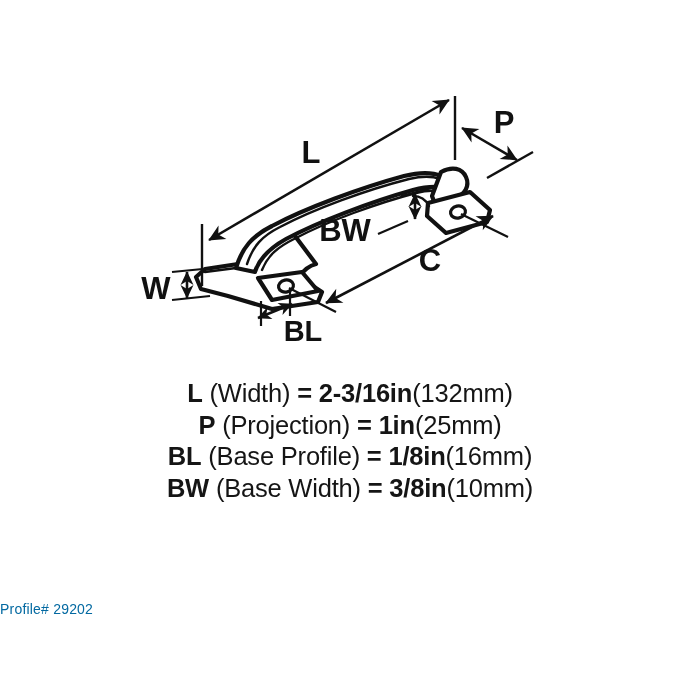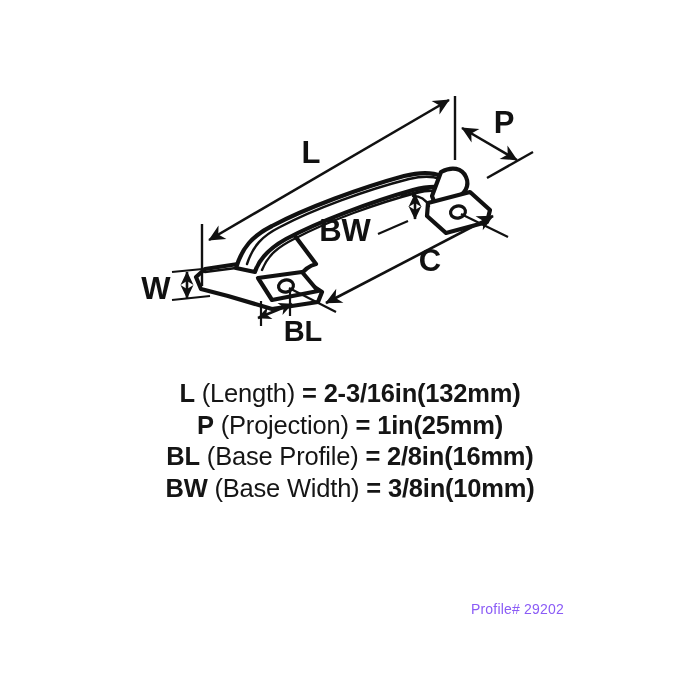--- a/index.html
+++ b/index.html
@@ -97,30 +97,30 @@
     font-size: 25.5px;
     line-height: 31.5px;
     white-space: nowrap;
     letter-spacing: -0.2px;
     color: #151515;
   }
   .spec-code { font-weight: bold; }
   .spec-name { font-weight: normal; }
   .spec-eq   { font-weight: bold; }
   .spec-imp  { font-weight: bold; }
-  .spec-met  { font-weight: bold; text-align: right; }
+  .spec-met  { font-weight: normal; text-align: right; }
 
   #profile-line {
     position: absolute;
     left: 0;
     top: 601px;
     width: 564px;
-    text-align: right;
+    text-align: left;
     font-size: 14px;
-    color: #8b5cf6;
+    color: #0369a1;
     letter-spacing: 0.2px;
   }
 </style>
 </head>
 <body>
 
 <div id="page">
 
   <div id="diagram-wrap">
     <svg id="diagram" viewBox="0 0 700 370" xmlns="http://www.w3.org/2000/svg">
@@ -244,39 +244,39 @@
         <text class="dim-label" x="345" y="241" text-anchor="middle">BW</text>
       </g>
 
     </svg>
   </div>
 
   <div id="spec-list">
 
     <div class="spec-row">
       <span class="spec-code">L</span>
-      <span class="spec-name">(Length)</span>
+      <span class="spec-name">(Width)</span>
       <span class="spec-eq">=</span>
       <span class="spec-imp">2-3/16in</span><span class="spec-met">(132mm)</span>
     </div>
 
 
     <div class="spec-row">
       <span class="spec-code">P</span>
       <span class="spec-name">(Projection)</span>
       <span class="spec-eq">=</span>
       <span class="spec-imp">1in</span><span class="spec-met">(25mm)</span>
     </div>
 
 
     <div class="spec-row">
       <span class="spec-code">BL</span>
       <span class="spec-name">(Base Profile)</span>
       <span class="spec-eq">=</span>
-      <span class="spec-imp">2/8in</span><span class="spec-met">(16mm)</span>
+      <span class="spec-imp">1/8in</span><span class="spec-met">(16mm)</span>
     </div>
 
     <div class="spec-row">
       <span class="spec-code">BW</span>
       <span class="spec-name">(Base Width)</span>
       <span class="spec-eq">=</span>
       <span class="spec-imp">3/8in</span><span class="spec-met">(10mm)</span>
     </div>
 
   </div>

